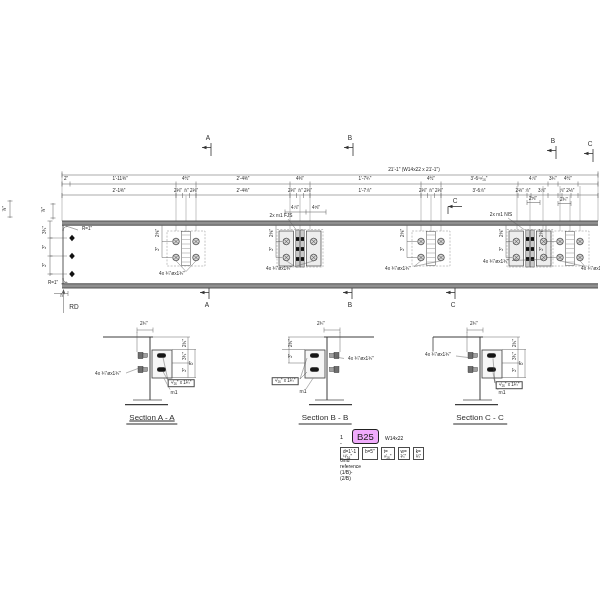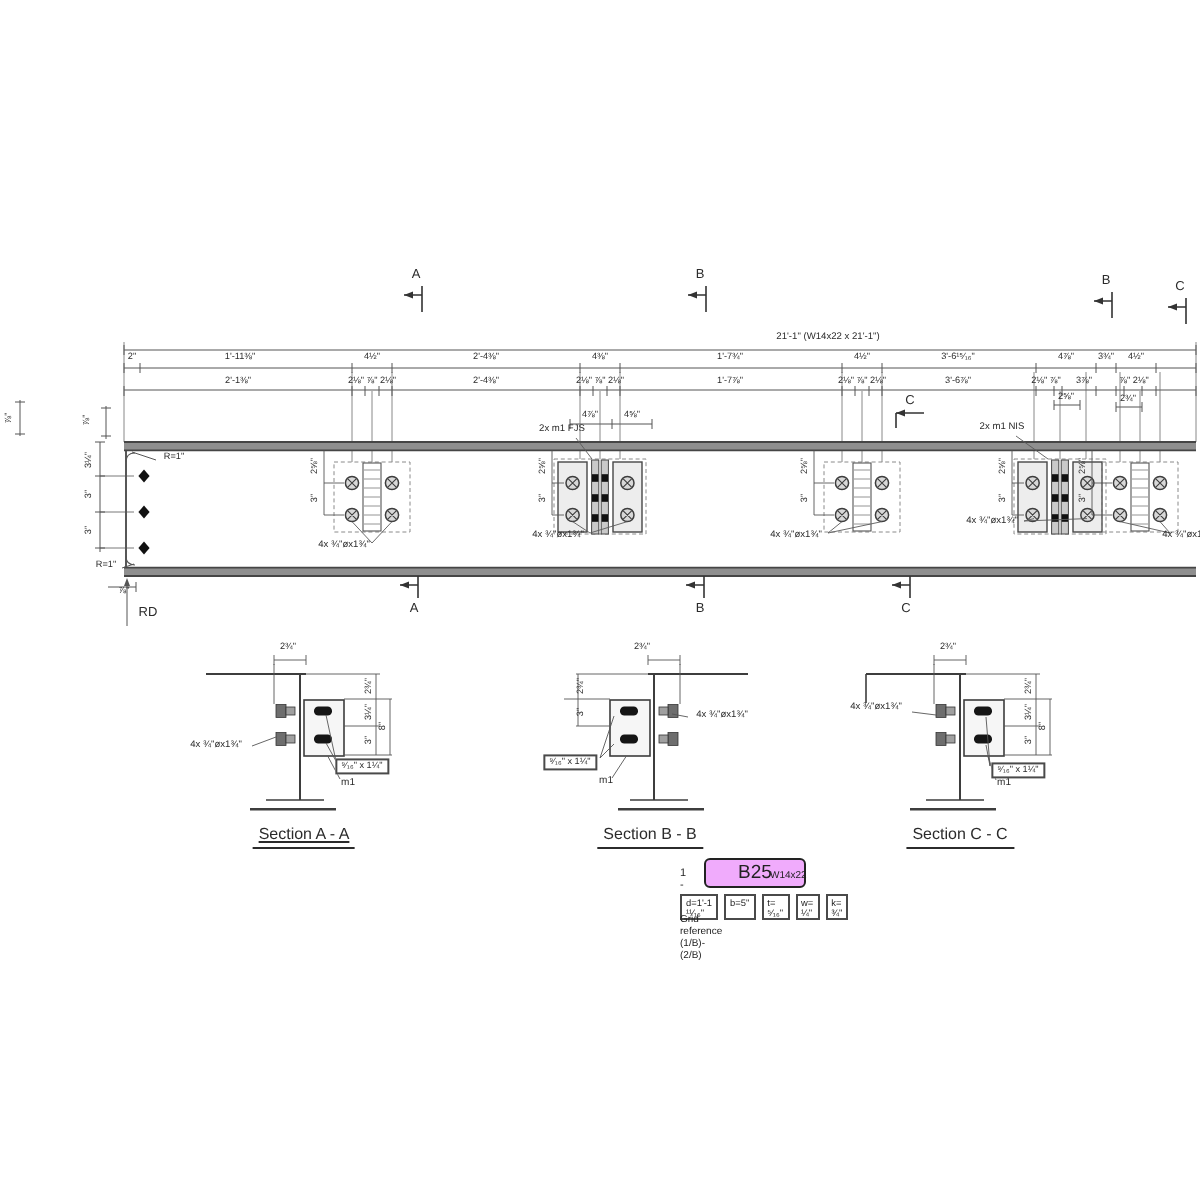--- a/index.html
+++ b/index.html
@@ -6,21 +6,21 @@
   body{width:600px;height:600px;position:relative;overflow:hidden;background:#fff;
        font-family:"Liberation Sans",sans-serif}
   #drawing{position:absolute;left:0;top:0}
   .lbl{position:absolute;transform:translate(-50%,-50%);white-space:nowrap;color:#2b2b2b;line-height:1}
   .lbl.rot{transform:translate(-50%,-50%) rotate(-90deg)}
   .lbl.box{border:0.7px solid #4a4a4a;background:#fff;padding:0.5px 2px}
   .lbl.und{border-bottom:1px solid #2b2b2b;padding:0 3px 2px}
   #titleblock{position:absolute;left:0;top:0}
   #tb-prefix{position:absolute;left:340px;top:434px;font-size:5.5px;color:#222}
   #tb-mark{position:absolute;left:352px;top:429px;border:1.2px solid #222;border-radius:3px;
-           padding:1px 16px;font-size:9.5px;color:#222;background:#f0abfc}
+           padding:1px 4px;font-size:9.5px;color:#222;background:#f0abfc}
   #tb-profile{position:absolute;left:385px;top:435px;font-size:5px;color:#222}
   #tb-props{position:absolute;left:340px;top:447px;display:flex;gap:3px}
   .prop{border:0.7px solid #4a4a4a;padding:0.5px 2px;font-size:4.7px;color:#222;background:#fff}
   #tb-grid{position:absolute;left:340px;top:457px;font-size:5px;color:#222}
 </style>
 </head>
 <body>
 
 <svg id="drawing" width="600" height="600" viewBox="0 0 600 600" xmlns="http://www.w3.org/2000/svg">
 

